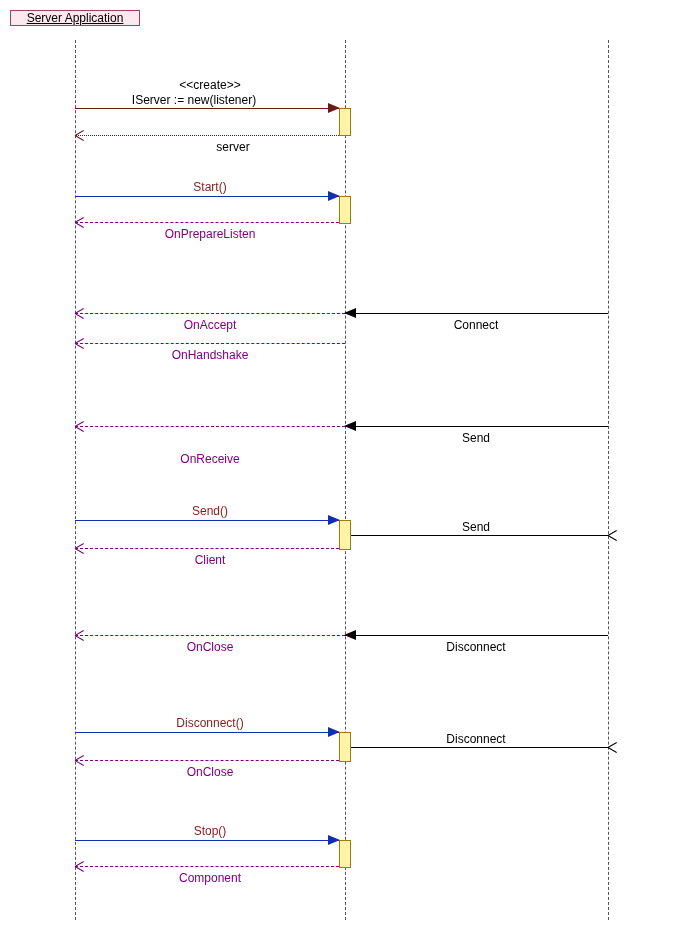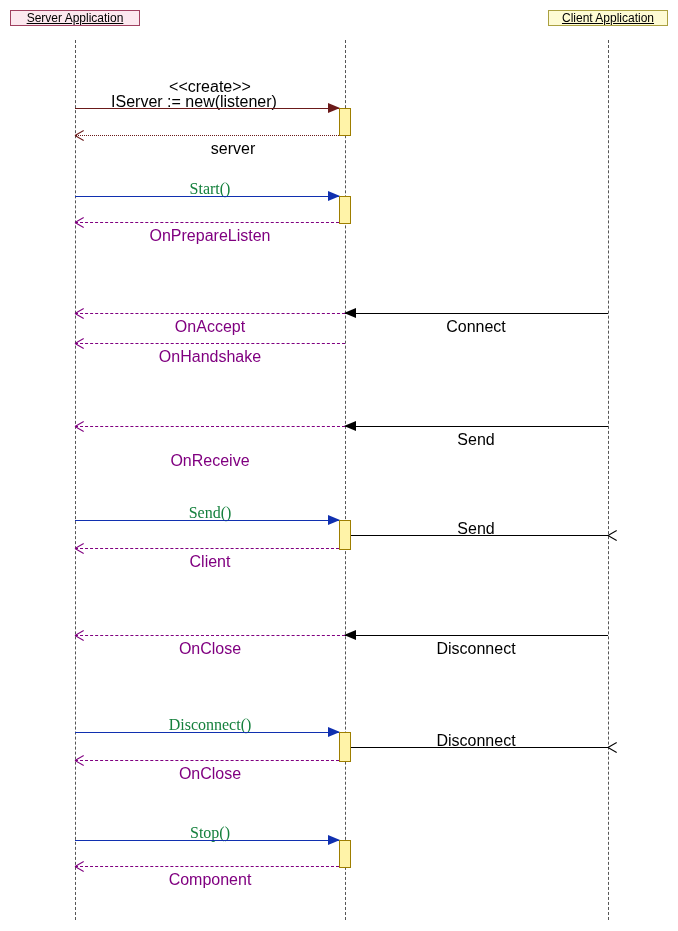--- a/index.html
+++ b/index.html
@@ -115,41 +115,38 @@
   .msg.right .head.open::before { right: 0; top: 5px; transform: rotate(150deg); transform-origin: right center; }
   .msg.right .head.open::after  { right: 0; top: 5px; transform: rotate(-150deg); transform-origin: right center; }
 
   .c-black   { color: #000; }
   .c-blue    { color: #1030b0; }
   .c-darkred { color: #6b1a1a; }
   .c-purple  { color: #800080; }
 
   .label {
     position: absolute;
-    font-size: 16px;
+    font-size: 12px;
     white-space: nowrap;
     text-align: center;
     transform: translateX(-50%);
   }
   .label.black  { color: #000; }
-  .label.blue   { color: #15803d; font-family: Liberation Serif, serif; }
+  .label.blue   { color: #7f1d1d; }
   .label.purple { color: #800080; }
 
 </style>
 </head>
 <body>
 
 <div class="canvas">
 
   <div class="participant p-server-app">
     <span>Server Application</span>
   </div>
-  <div class="participant p-client-app">
-    <span>Client Application</span>
-  </div>
 
   <div class="lifeline ll-a"></div>
   <div class="lifeline ll-b"></div>
   <div class="lifeline ll-c"></div>
 
   <div class="label black" style="left:210px; top:78px;">&lt;&lt;create&gt;&gt;</div>
   <div class="label black" style="left:194px; top:93px;">IServer := new(listener)</div>
   <div class="msg right solid-darkred c-darkred" style="left:75px; width:264px; top:108px;">
     <div class="line"></div>
       <div class="head filled"></div>

